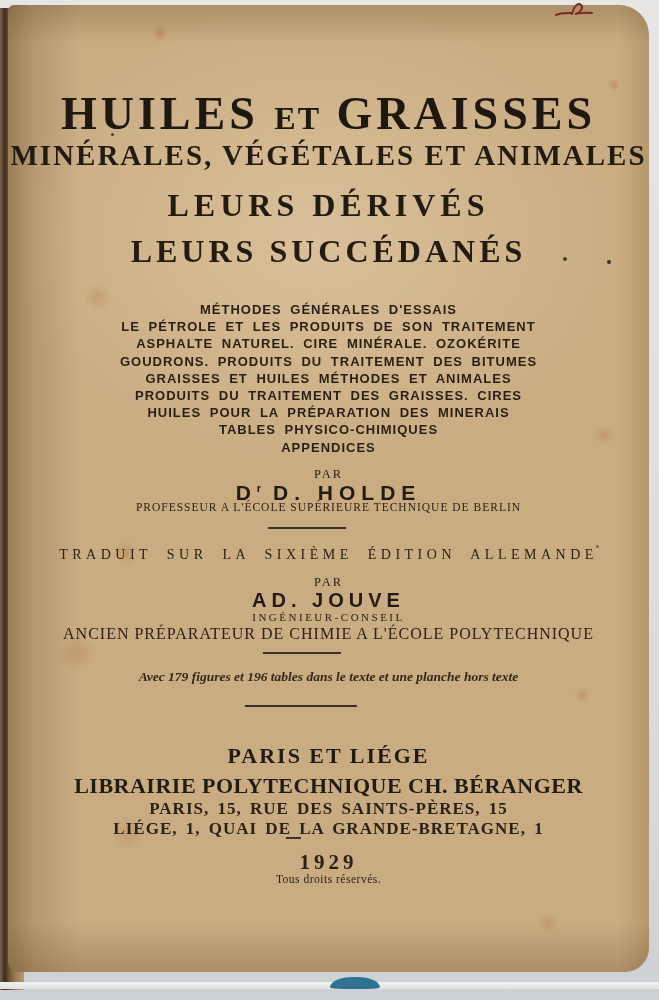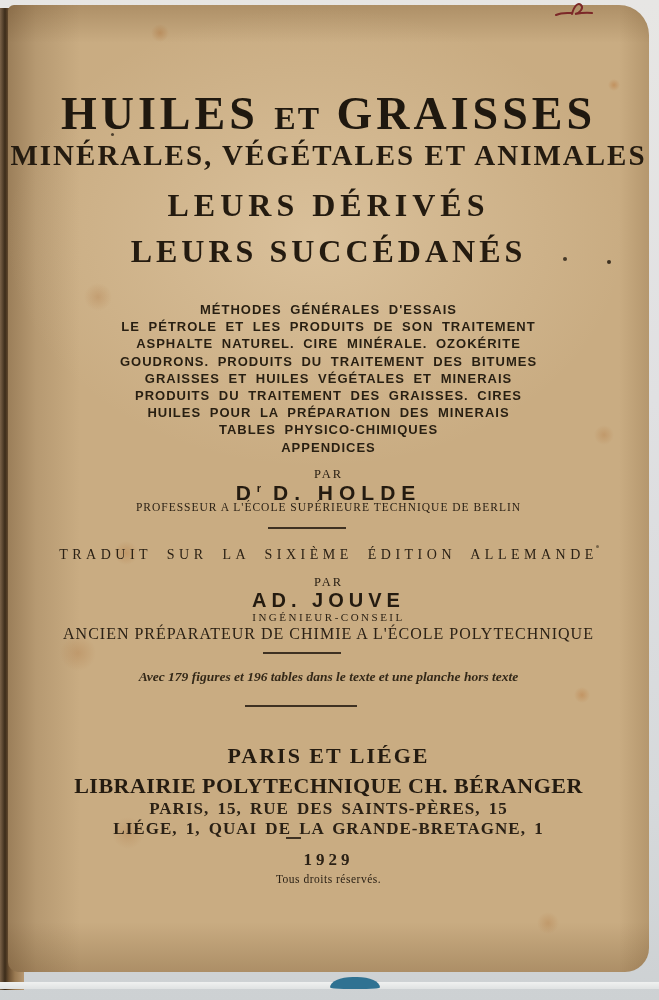--- a/index.html
+++ b/index.html
@@ -85,21 +85,21 @@
   .trans-role1 { top:606px; font-size:11px; letter-spacing:2.5px; }
   .trans-role2 { top:620px; font-size:16px; letter-spacing:1px; }
 
   .figures-note { top:664px; font-style:italic; font-weight:bold; font-size:13.5px; color:#332818; }
 
   .cities    { top:738px; font-weight:bold; font-size:22px; letter-spacing:2px; color:#241b10; }
   .publisher { top:768px; font-weight:bold; font-size:22px; letter-spacing:.5px; color:#241b10; }
   .addr      { font-weight:bold; font-size:17px; letter-spacing:1px; word-spacing:3px; }
   .addr1     { top:794px; }
   .addr2     { top:814px; }
-  .year      { top:845px; font-weight:bold; font-size:17px; letter-spacing:4px; }
+  .year      { top:845px; font-weight:bold; font-size:21px; letter-spacing:4px; }
   .rights    { top:868px; font-size:11.5px; letter-spacing:.5px; }
 
   .watermark {
     position:absolute; top:613px; left:222px; white-space:nowrap;
     font-family:"Liberation Sans", sans-serif; font-size:33px;
     color:rgba(27,70,226,.88); z-index:3;
   }
 
   .speck { position:absolute; border-radius:50%; background:#241b10; }
   .speck1 { left:103px; top:128px; width:3px; height:3px; opacity:.75; }
@@ -128,21 +128,21 @@
 
     <div class="line sub1">MINÉRALES, VÉGÉTALES ET ANIMALES</div>
     <div class="line sub2">LEURS DÉRIVÉS</div>
     <div class="line sub3">LEURS SUCCÉDANÉS</div>
 
     <div class="contents">
       <div>MÉTHODES GÉNÉRALES D'ESSAIS</div>
       <div>LE PÉTROLE ET LES PRODUITS DE SON TRAITEMENT</div>
       <div>ASPHALTE NATUREL. CIRE MINÉRALE. OZOKÉRITE</div>
       <div>GOUDRONS. PRODUITS DU TRAITEMENT DES BITUMES</div>
-      <div>GRAISSES ET HUILES VÉGÉTALES ET MINERAIS</div>
+      <div>GRAISSES ET HUILES MÉTHODES ET ANIMALES</div>
       <div>PRODUITS DU TRAITEMENT DES GRAISSES. CIRES</div>
       <div>HUILES POUR LA PRÉPARATION DES MINERAIS</div>
       <div>TABLES PHYSICO-CHIMIQUES</div>
       <div>APPENDICES</div>
     </div>
 
     <div class="line par par1">PAR</div>
 
     <div class="line author-name"><span>D</span><sup>r</sup> <span>D. HOLDE</span></div>
 

